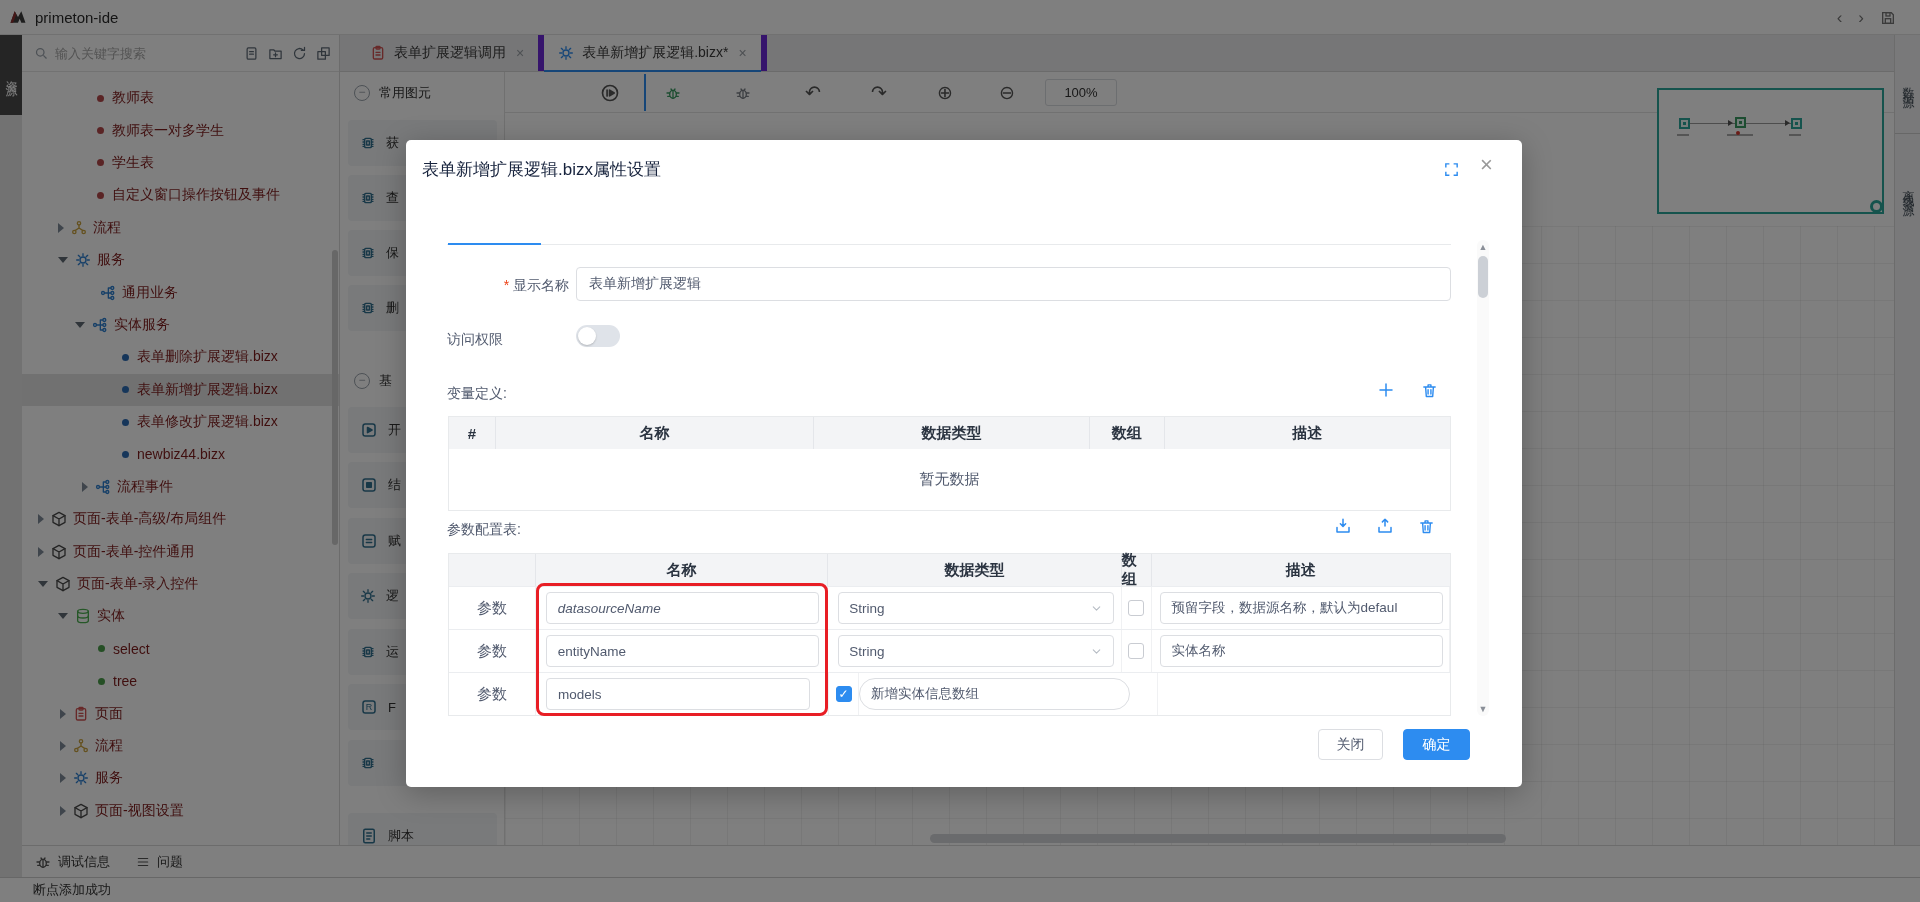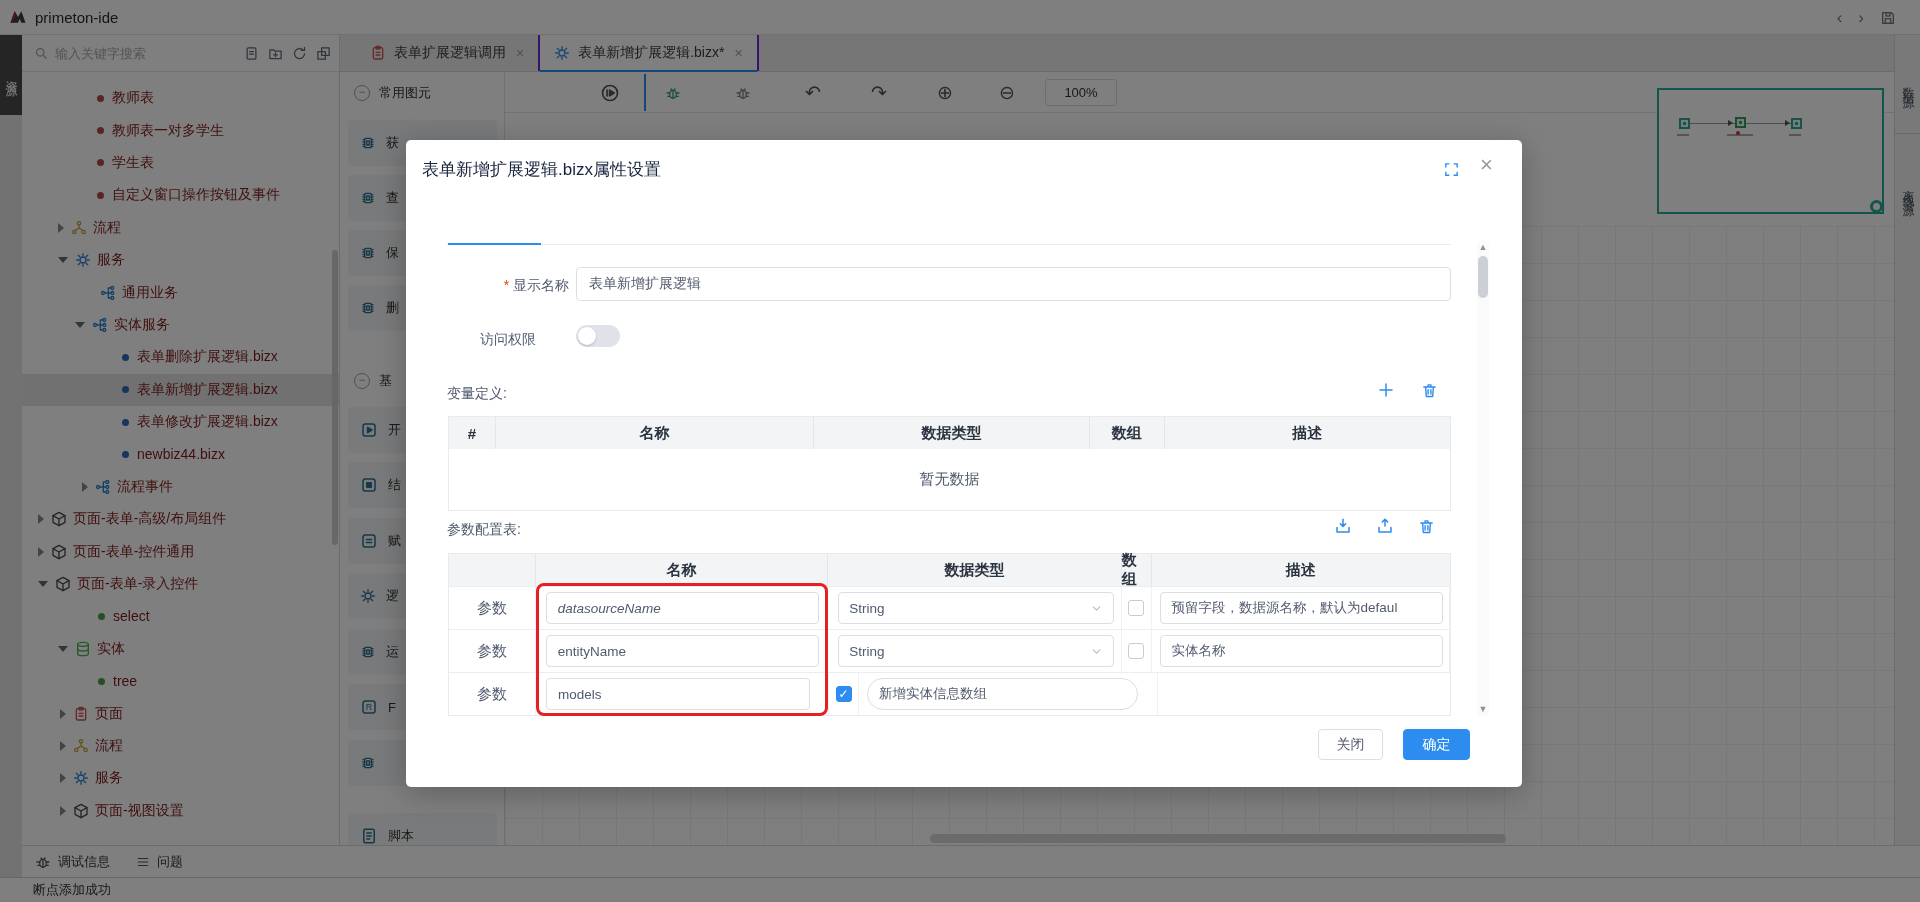--- a/index.html
+++ b/index.html
@@ -35,21 +35,21 @@
   .caret { width:0; height:0; margin-right:7px; }
   .caret.right { border-top:5px solid transparent; border-bottom:5px solid transparent; border-left:6px solid #7f8b99; }
   .caret.down { border-left:5px solid transparent; border-right:5px solid transparent; border-top:6px solid #606a75; }
   .dot { width:7px; height:7px; border-radius:50%; margin-right:8px; }
   .dot.red { background:#b5494b; } .dot.blue { background:#2d6cb5; } .dot.green { background:#4a9e4a; }
   .tree-ic { margin-right:6px; }
   #sidebar-scroll { left:332px; top:250px; width:6px; height:295px; background:#cfcfcf; border-radius:3px; }
 
   
   #tabbar { left:340px; top:35px; width:1554px; height:37px; background:#ececee; border-bottom:1px solid #d6d6d6; display:flex; align-items:stretch; padding-left:16px; }
-  .etab { display:flex; align-items:center; gap:8px; padding:0 14px; font-size:14px; color:#3c3c3c; background:#ececee; border-right:2px solid #6d28d9; cursor:pointer; position:relative; }
+  .etab { display:flex; align-items:center; gap:8px; padding:0 14px; font-size:14px; color:#3c3c3c; background:#ececee; border-right:6px solid #6d28d9; cursor:pointer; position:relative; }
   .etab.active { background:#fff; }
   .etab.active::after { content:""; position:absolute; left:0; right:0; bottom:-1px; height:2px; background:#2d8cf0; }
   .etab .tab-close { color:#9aa0a6; font-size:14px; margin-left:2px; cursor:pointer; }
 
   
   #palette { left:340px; top:72px; width:165px; height:773px; background:#fff; border-right:1px solid #e0e0e0; position:absolute; overflow:hidden; }
   .pal-header { position:absolute; left:14px; display:flex; align-items:center; gap:9px; font-size:13px; color:#333; height:26px; white-space:nowrap; }
   .pal-collapse { width:16px; height:16px; border:1px solid #9aa2ab; border-radius:50%; color:#9aa2ab; font-size:12px; line-height:13px; text-align:center; }
   .pal-item { position:absolute; left:8px; width:149px; height:46px; background:#f3f4f6; border-radius:4px; display:flex; align-items:center; padding-left:12px; gap:10px; font-size:13px; color:#333; white-space:nowrap; cursor:pointer; }
   .pal-item .icon { color:#31708f; }
@@ -312,34 +312,34 @@
         <div class="tree-row" style="padding-left: 16px;">
           <span class="caret down"></span>
           <span class="icon tree-ic" style="color: rgb(74, 74, 74);">
             <svg width="16" height="16" viewBox="0 0 24 24" fill="none" stroke="currentColor" stroke-width="2" stroke-linecap="round" stroke-linejoin="round">
               <path d="M12 2l9 5v10l-9 5-9-5V7z"></path>
               <path d="M3 7l9 5 9-5M12 12v10"></path>
             </svg>
           </span>
           <span>页面-表单-录入控件</span>
         </div>
+        <div class="tree-row" style="padding-left: 36px;">
+          <span class="caret down"></span>
+          <span class="icon tree-ic" style="color: rgb(76, 175, 80);">
+            <svg width="16" height="16" viewBox="0 0 24 24" fill="none" stroke="currentColor" stroke-width="2" stroke-linecap="round" stroke-linejoin="round">
+              <ellipse cx="12" cy="5" rx="8" ry="3"></ellipse>
+              <path d="M4 5v14c0 1.7 3.6 3 8 3s8-1.3 8-3V5"></path>
+              <path d="M4 12c0 1.7 3.6 3 8 3s8-1.3 8-3"></path>
+            </svg>
+          </span>
+          <span>实体</span>
+        </div>
         <div class="tree-row" style="padding-left: 76px;">
           <span class="dot green"></span>
           <span>select</span>
-        </div>
-        <div class="tree-row" style="padding-left: 36px;">
-          <span class="caret down"></span>
-          <span class="icon tree-ic" style="color: rgb(76, 175, 80);">
-            <svg width="16" height="16" viewBox="0 0 24 24" fill="none" stroke="currentColor" stroke-width="2" stroke-linecap="round" stroke-linejoin="round">
-              <ellipse cx="12" cy="5" rx="8" ry="3"></ellipse>
-              <path d="M4 5v14c0 1.7 3.6 3 8 3s8-1.3 8-3V5"></path>
-              <path d="M4 12c0 1.7 3.6 3 8 3s8-1.3 8-3"></path>
-            </svg>
-          </span>
-          <span>实体</span>
         </div>
         <div class="tree-row" style="padding-left: 76px;">
           <span class="dot green"></span>
           <span>tree</span>
         </div>
         <div class="tree-row" style="padding-left: 38px;">
           <span class="caret right"></span>
           <span class="icon tree-ic" style="color: rgb(208, 83, 83);">
             <svg width="16" height="16" viewBox="0 0 24 24" fill="none" stroke="currentColor" stroke-width="2" stroke-linecap="round" stroke-linejoin="round">
               <rect x="5" y="4" width="14" height="17" rx="2"></rect>
@@ -645,21 +645,21 @@
           <path d="M4 9V4h5M15 4h5v5M20 15v5h-5M9 20H4v-5"></path>
         </svg>
     </span>
     <span id="modal-close">×</span>
     <div id="modal-tabline"></div>
     <div id="modal-tab-indicator"></div>
 
     <div class="m-label req" style="left:41px; top:137px; width:122px; text-align:right;">显示名称</div>
     <input id="display-name-input" value="表单新增扩展逻辑" style="">
 
-    <div class="m-label" style="left:41px; top:191px; width:122px; text-align:center;">访问权限</div>
+    <div class="m-label" style="left:41px; top:191px; width:122px; text-align:left;">访问权限</div>
     <div id="access-toggle">
         <span class="knob"></span>
       </div>
 
     <div class="m-label" style="left:41px; top:245px;">变量定义:</div>
     <div id="var-actions" class="sect-actions" style="left:971px; top:241px;">
         <span class="icon">
           <svg width="18" height="18" viewBox="0 0 24 24" fill="none" stroke="currentColor" stroke-width="2" stroke-linecap="round" stroke-linejoin="round">
             <line x1="12" y1="4" x2="12" y2="20"></line>
             <line x1="4" y1="12" x2="20" y2="12"></line>
@@ -788,21 +788,21 @@
           <div class="cell kind-cell" style="width: 87px;">
             <span>参数</span>
           </div>
           <div class="cell" style="width: 293px;">
             <div class="cell-input" style="margin-left: 10px; width: 264px;">models</div>
           </div>
           <div class="cell" style="width: 30px;">
             <div class="mcheck checked">✓</div>
           </div>
           <div class="cell" style="width: 299px;">
-            <div class="cell-input" style="margin-left: 8px; width: 271px; border-radius: 16px;">新增实体信息数组</div>
+            <div class="cell-input" style="width: 271px; border-radius: 16px;">新增实体信息数组</div>
           </div>
         </div>
       </div>
 
     <div id="modal-scrollbar">
       <div id="msb-up">▲</div>
       <div id="msb-thumb"></div>
       <div id="msb-down">▼</div>
     </div>
 

